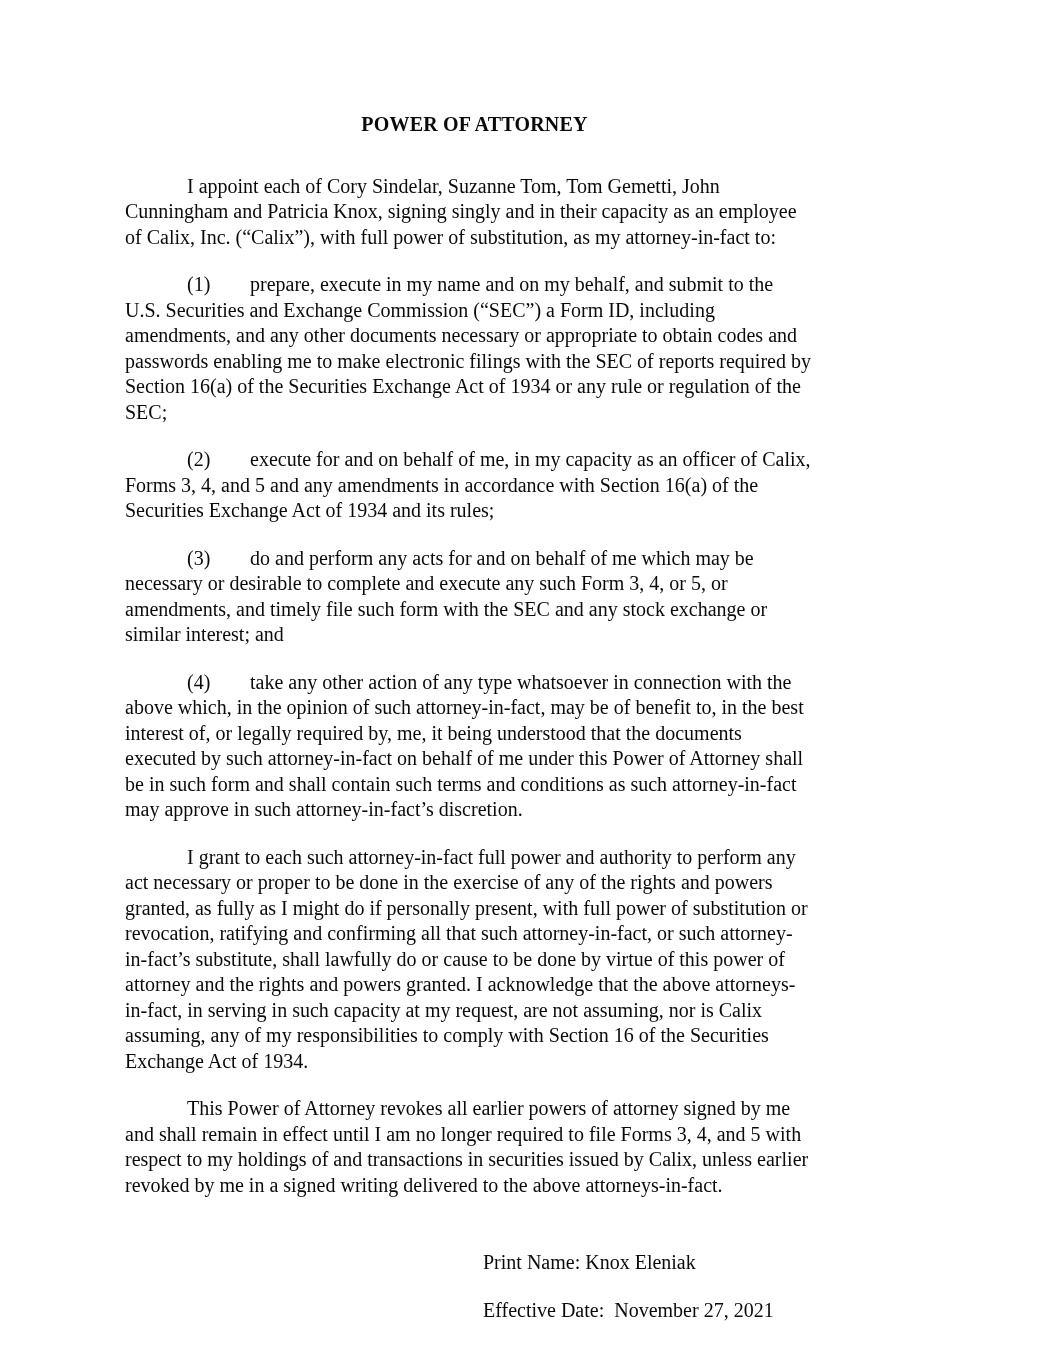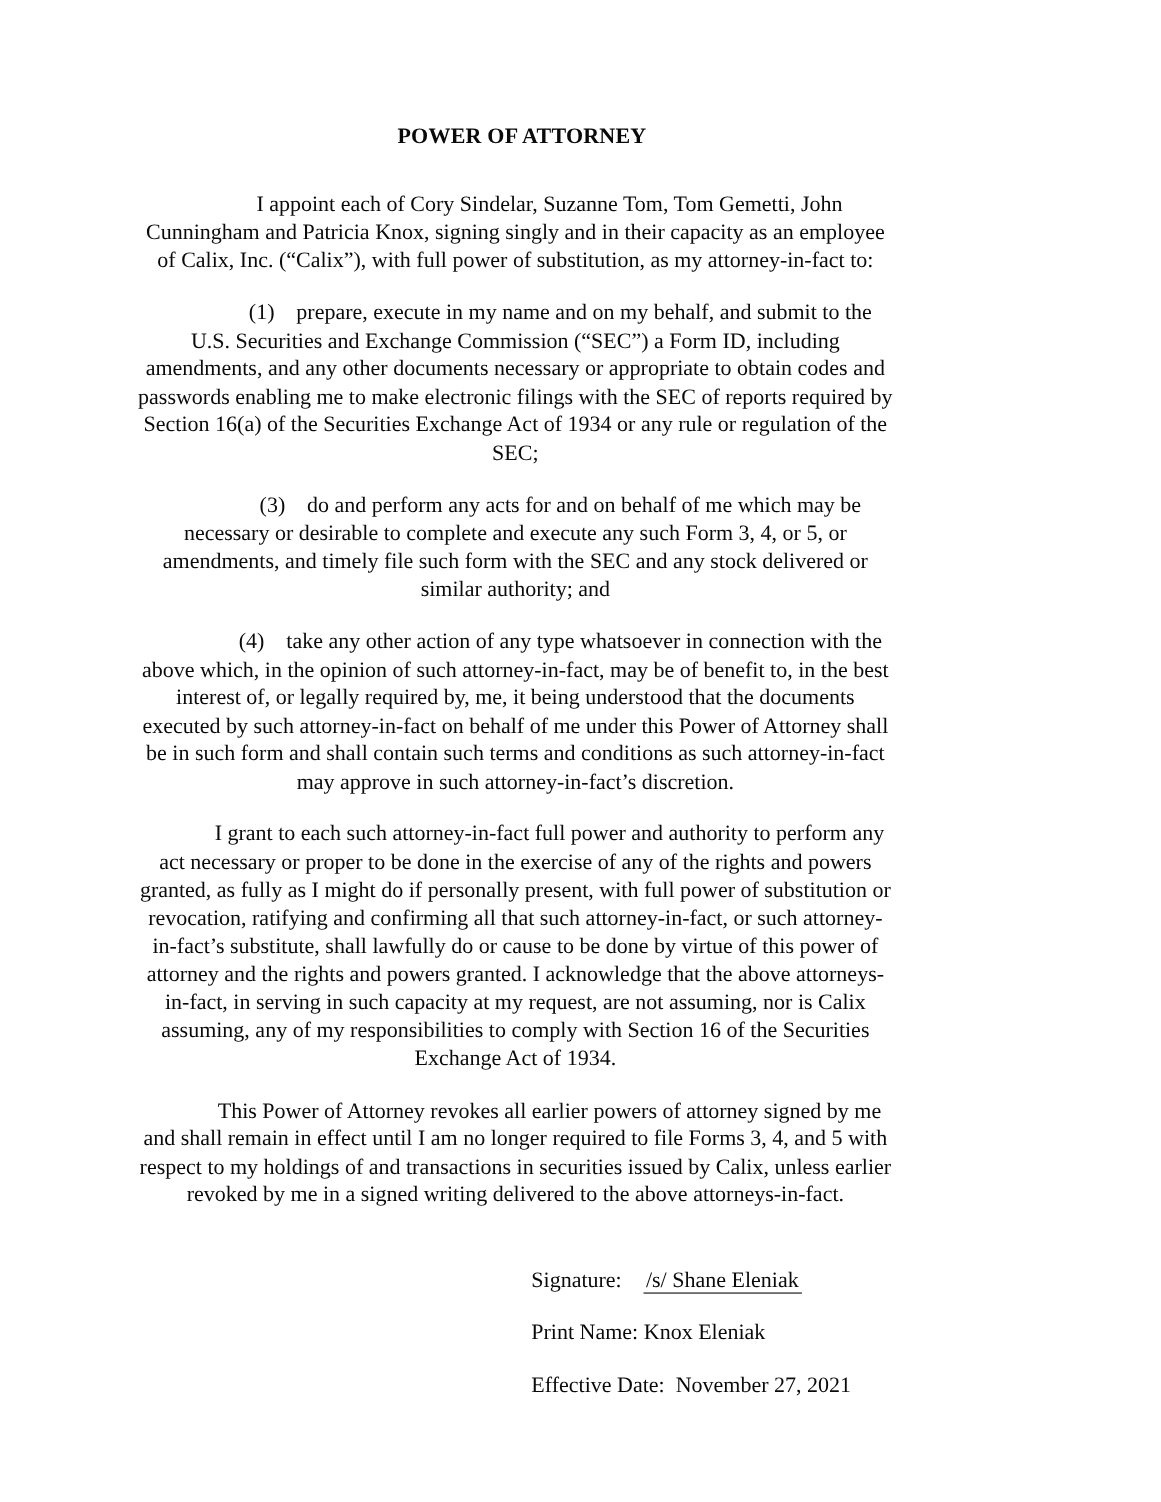--- a/index.html
+++ b/index.html
@@ -22,21 +22,21 @@
   .title {
     font-size: 20px;
     font-weight: bold;
     text-align: center;
     margin: 0 0 36px 0;
     letter-spacing: 0.2px;
   }
   p.para {
     margin: 0 12px 22px 0;
     text-indent: 62px;
-    text-align: center;
+    text-align: left;
   }
   .num {
     display: inline-block;
     width: 63px;
     text-indent: 0;
   }
   .sig-block {
     margin: 52px 0 0 358px;
   }
   .sig-line {
@@ -54,28 +54,28 @@
 <body>
 
 <div class="page">
 
   <h1 class="title">POWER OF ATTORNEY</h1>
 
   <p class="para"><span>I appoint each of Cory Sindelar, Suzanne Tom, Tom Gemetti, John Cunningham and Patricia Knox, signing singly and in their capacity as an employee of Calix, Inc. (“Calix”), with full power of substitution, as my attorney-in-fact to:</span></p>
 
   <p class="para"><span class="num">(1)</span><span>prepare, execute in my name and on my behalf, and submit to the U.S. Securities and Exchange Commission (“SEC”) a Form ID, including amendments, and any other documents necessary or appropriate to obtain codes and passwords enabling me to make electronic filings with the SEC of reports required by Section 16(a) of the Securities Exchange Act of 1934 or any rule or regulation of the SEC;</span></p>
 
+  <p class="para"><span class="num">(2)</span><span>execute for and on behalf of me, in my capacity as an officer of Calix, Forms 3, 4, and 5 and any amendments in accordance with Section 16(a) of the Securities Exchange Act of 1934 and its rules;</span></p>
 
-  <p class="para"><span class="num">(3)</span><span>do and perform any acts for and on behalf of me which may be necessary or desirable to complete and execute any such Form 3, 4, or 5, or amendments, and timely file such form with the SEC and any stock delivered or similar authority; and</span></p>
+  <p class="para"><span class="num">(3)</span><span>do and perform any acts for and on behalf of me which may be necessary or desirable to complete and execute any such Form 3, 4, or 5, or amendments, and timely file such form with the SEC and any stock exchange or similar interest; and</span></p>
 
   <p class="para"><span class="num">(4)</span><span>take any other action of any type whatsoever in connection with the above which, in the opinion of such attorney-in-fact, may be of benefit to, in the best interest of, or legally required by, me, it being understood that the documents executed by such attorney-in-fact on behalf of me under this Power of Attorney shall be in such form and shall contain such terms and conditions as such attorney-in-fact may approve in such attorney-in-fact’s discretion.</span></p>
 
   <p class="para"><span>I grant to each such attorney-in-fact full power and authority to perform any act necessary or proper to be done in the exercise of any of the rights and powers granted, as fully as I might do if personally present, with full power of substitution or revocation, ratifying and confirming all that such attorney-in-fact, or such attorney-in-fact’s substitute, shall lawfully do or cause to be done by virtue of this power of attorney and the rights and powers granted. I acknowledge that the above attorneys-in-fact, in serving in such capacity at my request, are not assuming, nor is Calix assuming, any of my responsibilities to comply with Section 16 of the Securities Exchange Act of 1934.</span></p>
 
   <p class="para"><span>This Power of Attorney revokes all earlier powers of attorney signed by me and shall remain in effect until I am no longer required to file Forms 3, 4, and 5 with respect to my holdings of and transactions in securities issued by Calix, unless earlier revoked by me in a signed writing delivered to the above attorneys-in-fact.</span></p>
 
   <div class="sig-block">
-    <p class="sig-line"><span>Signature:</span><span class="sig-value">/s/ Shane Eleniak</span></p>
     <p class="sig-line"><span>Print Name:</span><span class="val-gap-sm">Knox Eleniak</span></p>
     <p class="sig-line"><span>Effective Date:</span><span class="val-gap-md">November 27, 2021</span></p>
   </div>
 
 </div>
 
 </body></html>

